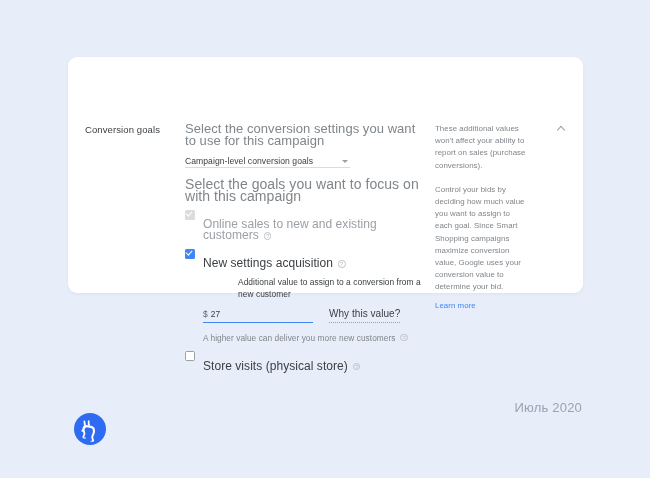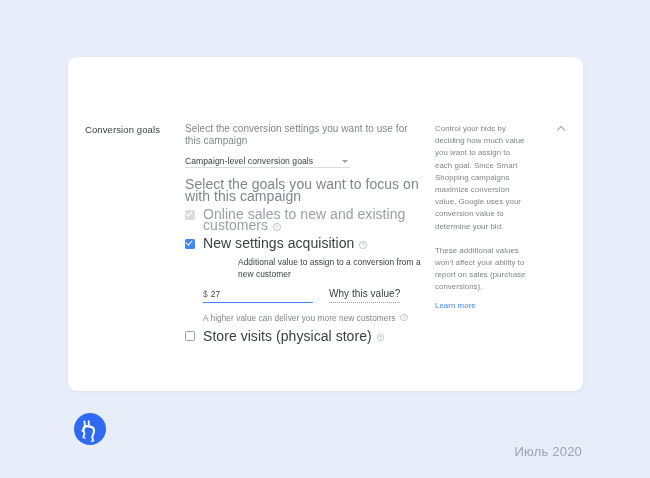--- a/index.html
+++ b/index.html
@@ -15,21 +15,21 @@
     position: relative;
     -webkit-font-smoothing: antialiased;
   }
 
   
   .card {
     position: absolute;
     left: 68px;
     top: 57px;
     width: 515px;
-    height: 334px;
+    height: 236px;
     background: #ffffff;
     border-radius: 9px;
     box-shadow: 0 1px 3px rgba(60, 80, 130, 0.07);
   }
 
   .card-inner {
     position: absolute;
     left: 0;
     top: 0;
     right: 0;
@@ -55,21 +55,21 @@
 
   
   .col-form {
     flex: 0 0 250px;
     width: 250px;
     box-sizing: border-box;
     padding-right: 14px;
   }
 
   .field-caption {
-    font-size: 10px;
+    font-size: 13px;
     color: #80868b;
     line-height: 12.2px;
     letter-spacing: 0.05px;
   }
 
   .select-row {
     position: relative;
     margin-top: 8px;
     border-bottom: 1px solid #dadce0;
     width: 165px;
@@ -130,24 +130,25 @@
     height: 6.2px;
     border: solid #ffffff;
     border-width: 0 1.4px 1.4px 0;
     transform: rotate(42deg);
     box-sizing: border-box;
   }
   .cb.checked-grey .tick { border-color: #ffffff; }
 
   .cb-label {
     margin-left: 8px;
-    font-size: 14px;
+    font-size: 12px;
     line-height: 11px;
     color: #3c4043;
     letter-spacing: 0.05px;
+    margin-top: 10px;
   }
   .cb-label.muted { color: #9aa0a6; }
 
   .help-icon {
     display: inline-block;
     width: 7.6px;
     height: 7.6px;
     border: 1px solid #bdc1c6;
     border-radius: 50%;
     position: relative;
@@ -273,21 +274,21 @@
   .footer-logo {
     position: absolute;
     left: 72px;
     top: 411px;
     width: 36px;
     height: 36px;
   }
   .footer-date {
     position: absolute;
     right: 68px;
-    top: 444px;
+    top: 400px;
     font-size: 13px;
     color: #9aa3b4;
     letter-spacing: 0.2px;
   }
 </style>
 </head>
 <body>
 
 <div class="card">
   <div class="card-inner">
@@ -337,22 +338,22 @@
 
       <div class="cb-row">
         <span class="cb empty"></span>
         <span class="cb-label"><span>Store visits (physical store)</span><span class="help-icon"></span></span>
       </div>
 
     </div>
 
     <div class="col-help">
       <div class="chevron-up"></div>
+      <div class="help-text">These additional values won't affect your ability to report on sales (purchase conversions).</div>
       <div class="help-text">Control your bids by deciding how much value you want to assign to each goal. Since Smart Shopping campaigns maximize conversion value, Google uses your conversion value to determine your bid.</div>
-      <div class="help-text">These additional values won't affect your ability to report on sales (purchase conversions).</div>
       <span class="learn-more">Learn more</span>
     </div>
 
   </div>
 </div>
 
 <div class="footer-logo">
   <svg viewBox="0 0 36 36" width="36" height="36" aria-hidden="true">
     <circle cx="18" cy="18" r="16" fill="#2f6bf2"></circle>
     <g fill="#ffffff">

